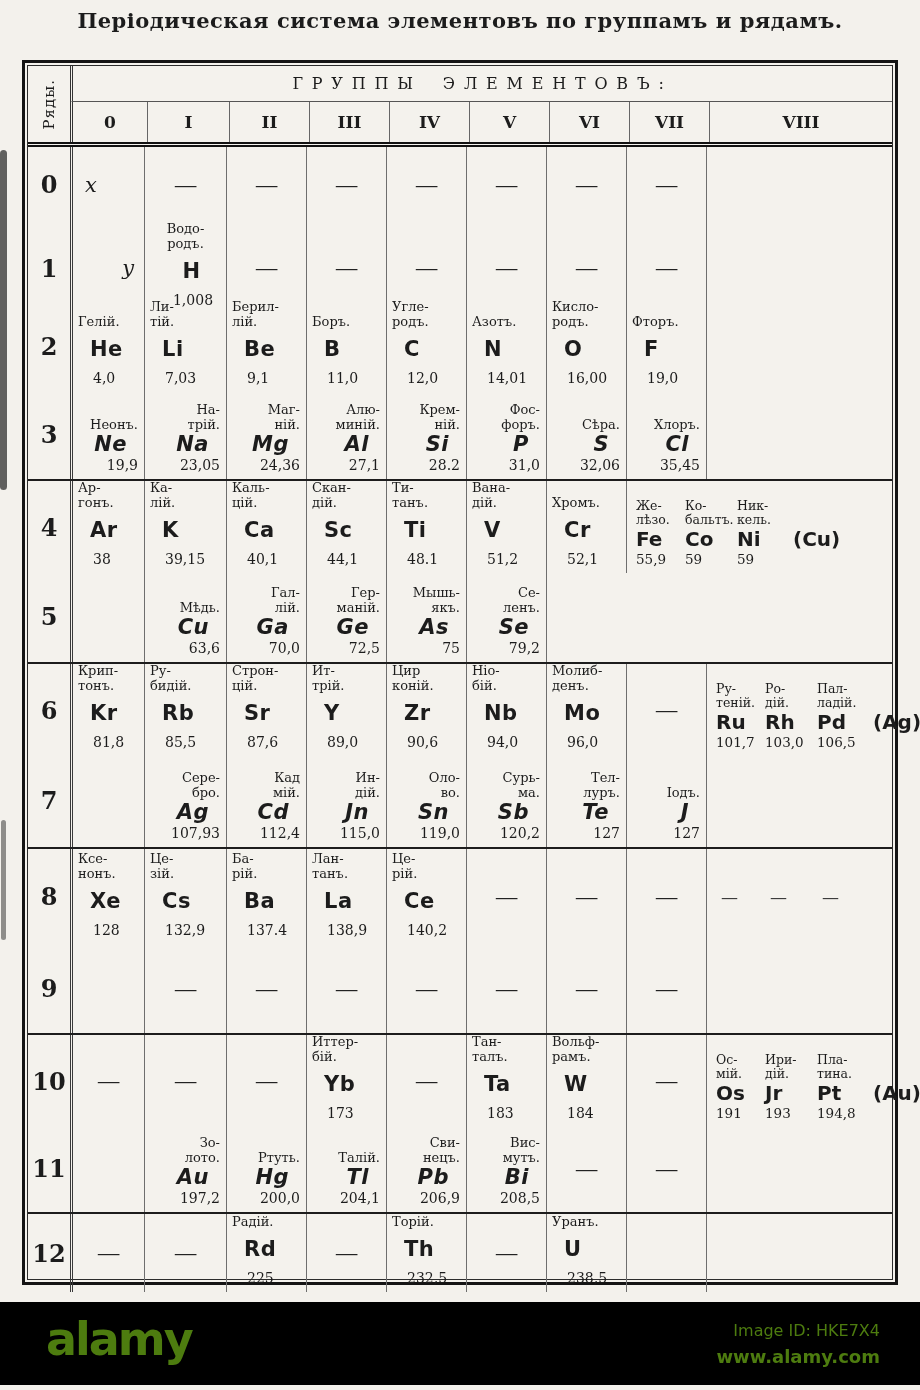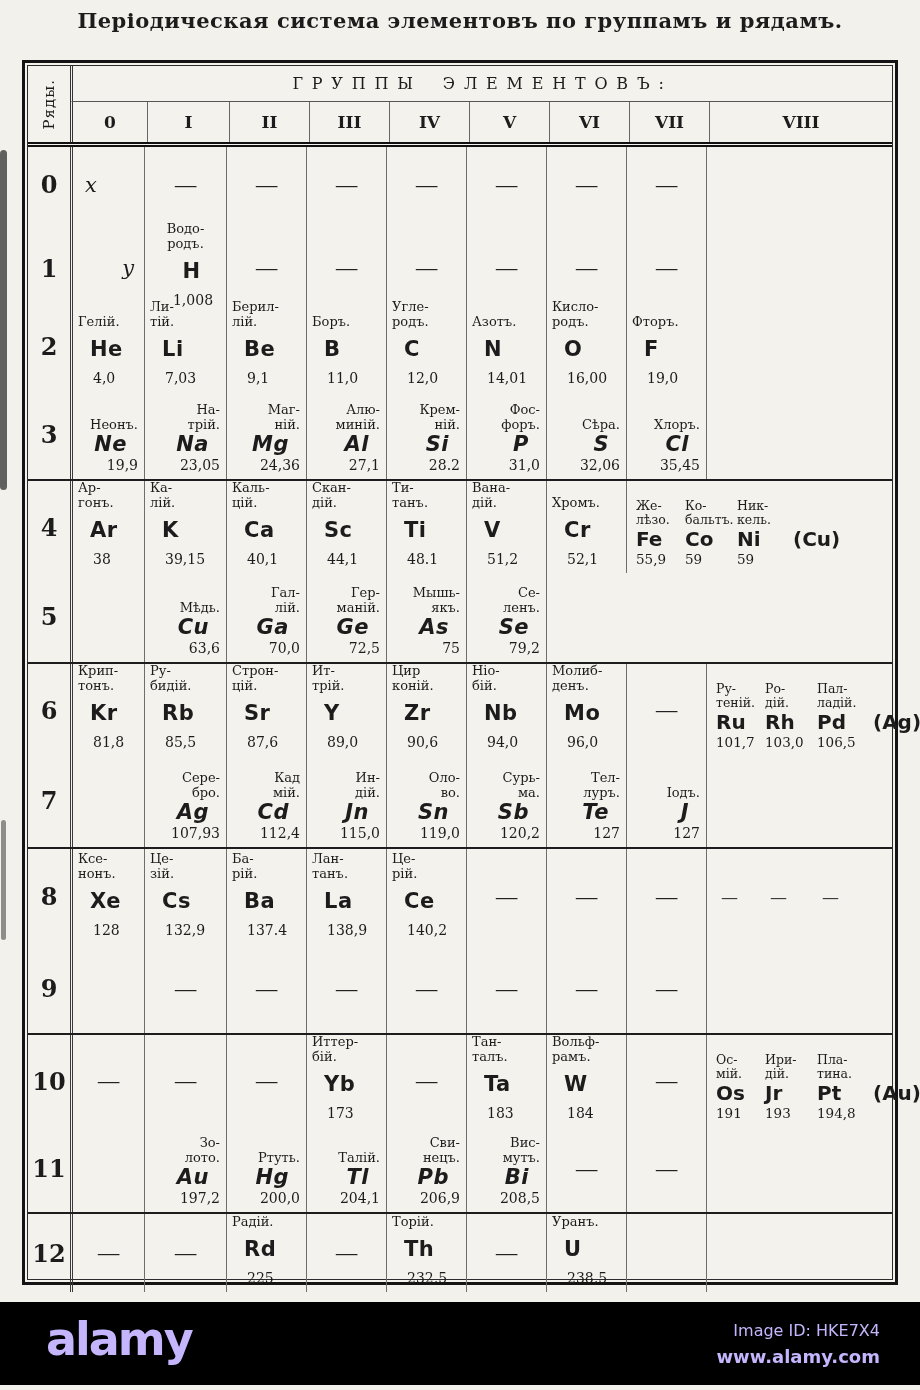--- a/index.html
+++ b/index.html
@@ -63,21 +63,21 @@
   .g8 .mname{font-size:12.5px;line-height:1.13;white-space:nowrap;}
   .g8 .mname span{display:block;}
   .g8 .msym{font-family:"DejaVu Sans",sans-serif;font-weight:bold;font-size:20px;line-height:1.2;}
   .g8 .paren{justify-self:end;padding-right:2px;font-family:"DejaVu Sans",sans-serif;
         font-weight:bold;font-size:20px;}
   .g8 .mwt{font-size:13.5px;line-height:1.25;}
   .dash3{display:grid;grid-template-columns:49px 52px 56px auto;align-items:center;
         padding-left:14px;font-size:17px;color:#333;}
 
   
-  .wm{position:absolute;left:0;top:1302px;width:920px;height:83px;background:#000;color:#c4b5fd;
+  .wm{position:absolute;left:0;top:1302px;width:920px;height:83px;background:#000;color:#4d7c0f;
         font-family:"DejaVu Sans",sans-serif;}
   .wm-logo{position:absolute;left:46px;top:14px;font-size:46px;font-weight:bold;
         letter-spacing:-2px;line-height:1;}
   .wm-right{position:absolute;right:40px;top:16px;text-align:right;}
   .wm-id{font-size:16px;line-height:1.6;}
   .wm-url{font-size:18px;font-weight:bold;line-height:1.4;}
 </style>
 </head>
 <body>
 

